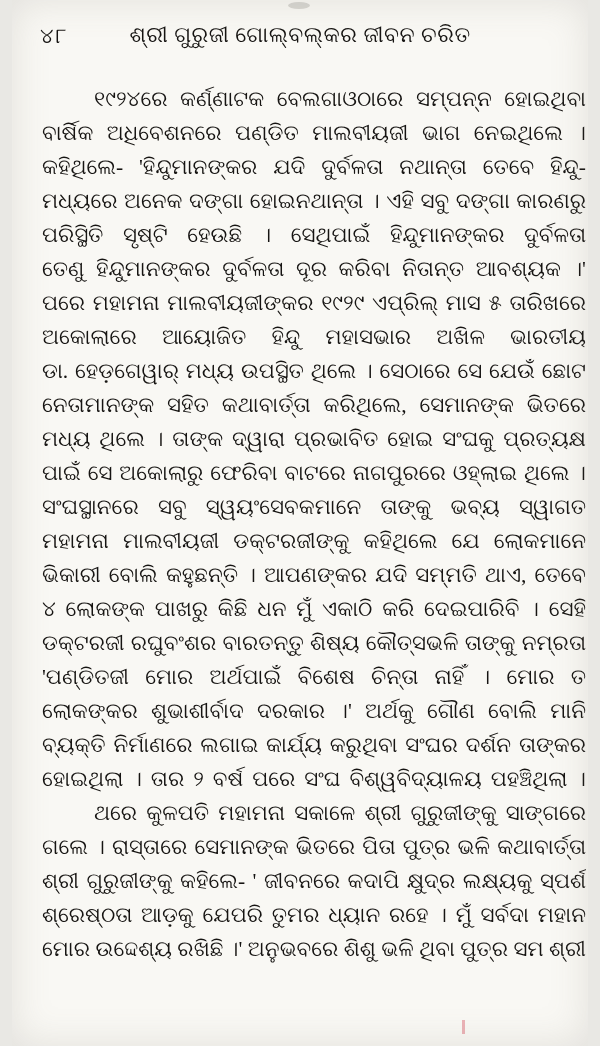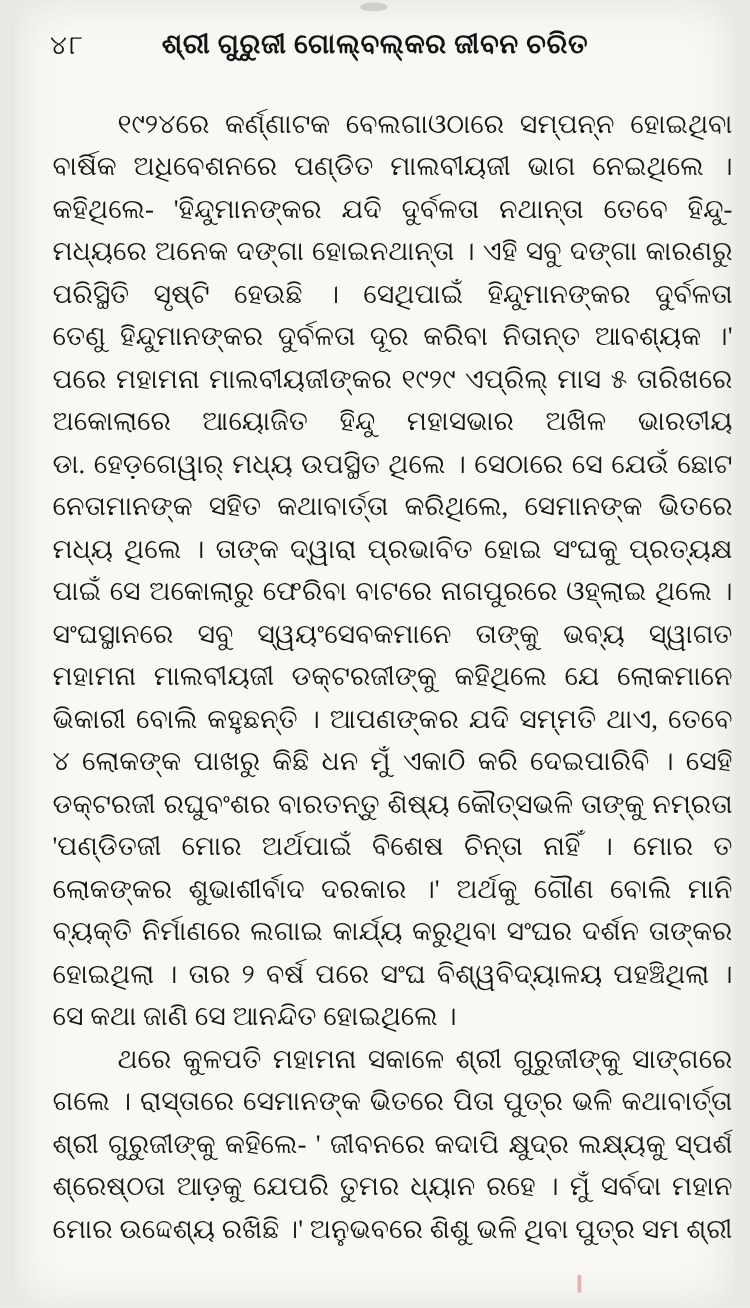--- a/index.html
+++ b/index.html
@@ -36,21 +36,21 @@
     position: absolute;
     left: 28px;
     top: 2px;
     font-size: 21px;
     letter-spacing: 2px;
   }
   .title {
     display: block;
     text-align: center;
     font-size: 22px;
-    font-weight: 700;
+    font-weight: 400;
     letter-spacing: 0.5px;
   }
   .textblock {
     position: absolute;
     top: 82px;
     left: 30px;
     width: 544px;
   }
   .line {
     height: 34px;
@@ -111,21 +111,20 @@
     <div class="line">ପାଇଁ ସେ ଅକୋଲାରୁ ଫେରିବା ବାଟରେ ନାଗପୁରରେ ଓହ୍ଲାଇ ଥିଲେ । ମୋହିତେ</div>
     <div class="line">ସଂଘସ୍ଥାନରେ ସବୁ ସ୍ୱୟଂସେବକମାନେ ତାଙ୍କୁ ଭବ୍ୟ ସ୍ୱାଗତ କରିଥିଲେ । ସେହିଠାରେ</div>
     <div class="line">ମହାମନା ମାଲବୀୟଜୀ ଡକ୍ଟରଜୀଙ୍କୁ କହିଥିଲେ ଯେ ଲୋକମାନେ ମୋତେ ରାଜକୀୟ</div>
     <div class="line">ଭିକାରୀ ବୋଲି କହୁଛନ୍ତି । ଆପଣଙ୍କର ଯଦି ସମ୍ମତି ଥାଏ, ତେବେ ସଂଘ ପାଇଁ ୨-</div>
     <div class="line">୪ ଲୋକଙ୍କ ପାଖରୁ କିଛି ଧନ ମୁଁ ଏକାଠି କରି ଦେଇପାରିବି । ସେହି ସମୟରେ</div>
     <div class="line">ଡକ୍ଟରଜୀ ରଘୁବଂଶର ବାରତନ୍ତୁ ଶିଷ୍ୟ କୌତ୍ସଭଳି ତାଙ୍କୁ ନମ୍ରତା ପୂର୍ବକ କହିଥିଲେ-</div>
     <div class="line">'ପଣ୍ଡିତଜୀ ମୋର ଅର୍ଥପାଇଁ ବିଶେଷ ଚିନ୍ତା ନାହିଁ । ମୋର ତ ଆପଣଙ୍କ ଭଳି</div>
     <div class="line">ଲୋକଙ୍କର ଶୁଭାଶୀର୍ବାଦ ଦରକାର ।' ଅର୍ଥକୁ ଗୌଣ ବୋଲି ମାନି ସମ୍ପୂର୍ଣ୍ଣ ଧ୍ୟାନ</div>
     <div class="line">ବ୍ୟକ୍ତି ନିର୍ମାଣରେ ଲଗାଇ କାର୍ଯ୍ୟ କରୁଥିବା ସଂଘର ଦର୍ଶନ ତାଙ୍କର ସେଇଠି</div>
     <div class="line">ହୋଇଥିଲା । ତାର ୨ ବର୍ଷ ପରେ ସଂଘ ବିଶ୍ୱବିଦ୍ୟାଳୟ ପହଞ୍ଚିଥିଲା । ସେଥିପାଇଁ</div>
-    <div class="line parend">ସେ କଥା ଜାଣି ସେ ଆନନ୍ଦିତ ହୋଇଥିଲେ ।</div>
 
     <div class="line indent">ଥରେ କୁଳପତି ମହାମନା ସକାଳେ ଶ୍ରୀ ଗୁରୁଜୀଙ୍କୁ ସାଙ୍ଗରେ ନେଇ ବୁଲିବାକୁ</div>
     <div class="line">ଗଲେ । ରାସ୍ତାରେ ସେମାନଙ୍କ ଭିତରେ ପିତା ପୁତ୍ର ଭଳି କଥାବାର୍ତ୍ତା ହେଲା । ସେ</div>
     <div class="line">ଶ୍ରୀ ଗୁରୁଜୀଙ୍କୁ କହିଲେ- ' ଜୀବନରେ କଦାପି କ୍ଷୁଦ୍ର ଲକ୍ଷ୍ୟକୁ ସ୍ପର୍ଶ କରନା । ସବୁବେଳେ</div>
     <div class="line">ଶ୍ରେଷ୍ଠତା ଆଡ଼କୁ ଯେପରି ତୁମର ଧ୍ୟାନ ରହେ । ମୁଁ ସର୍ବଦା ମହାନ ବିଶ୍ୱବିଦ୍ୟାଳୟକୁ ହିଁ</div>
     <div class="line">ମୋର ଉଦ୍ଦେଶ୍ୟ ରଖିଛି ।' ଅନୁଭବରେ ଶିଶୁ ଭଳି ଥିବା ପୁତ୍ର ସମ ଶ୍ରୀ ଗୁରୁଜୀଙ୍କ</div>
   </div>
 </div>
 
 </body></html>

